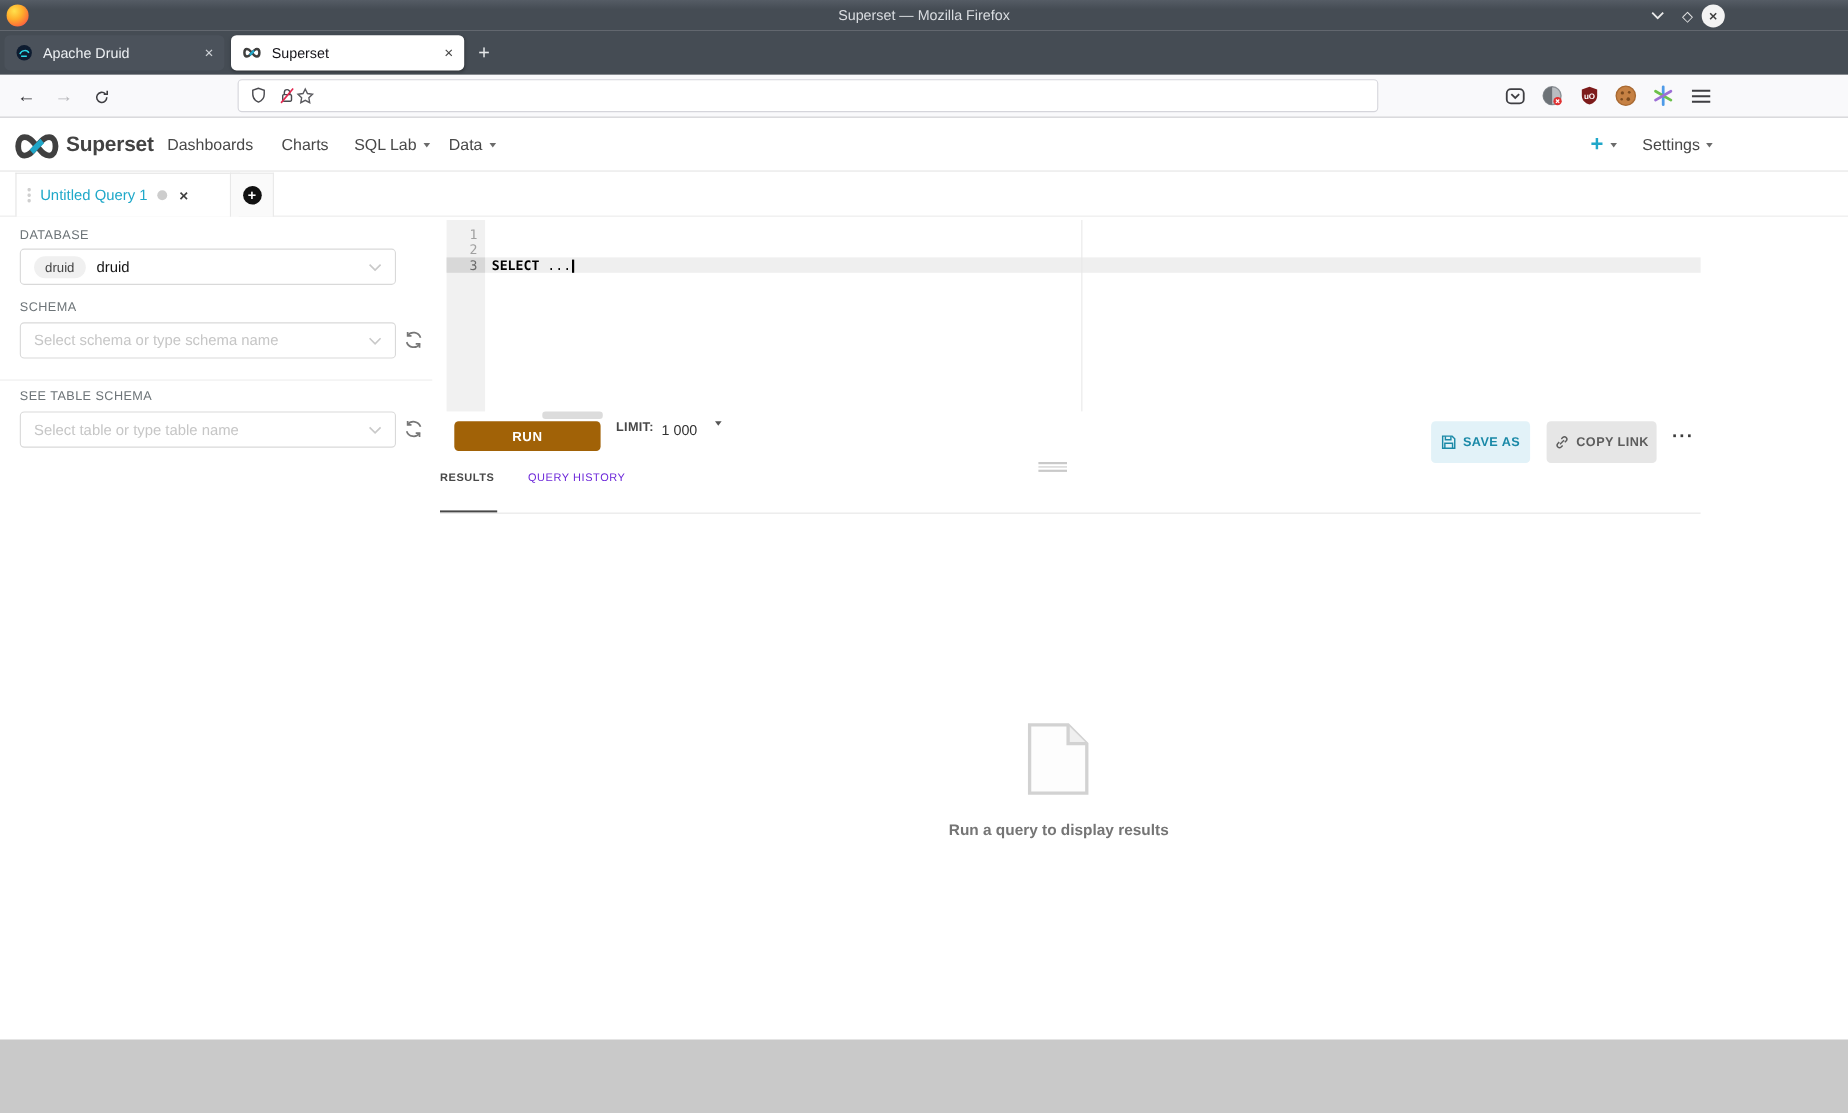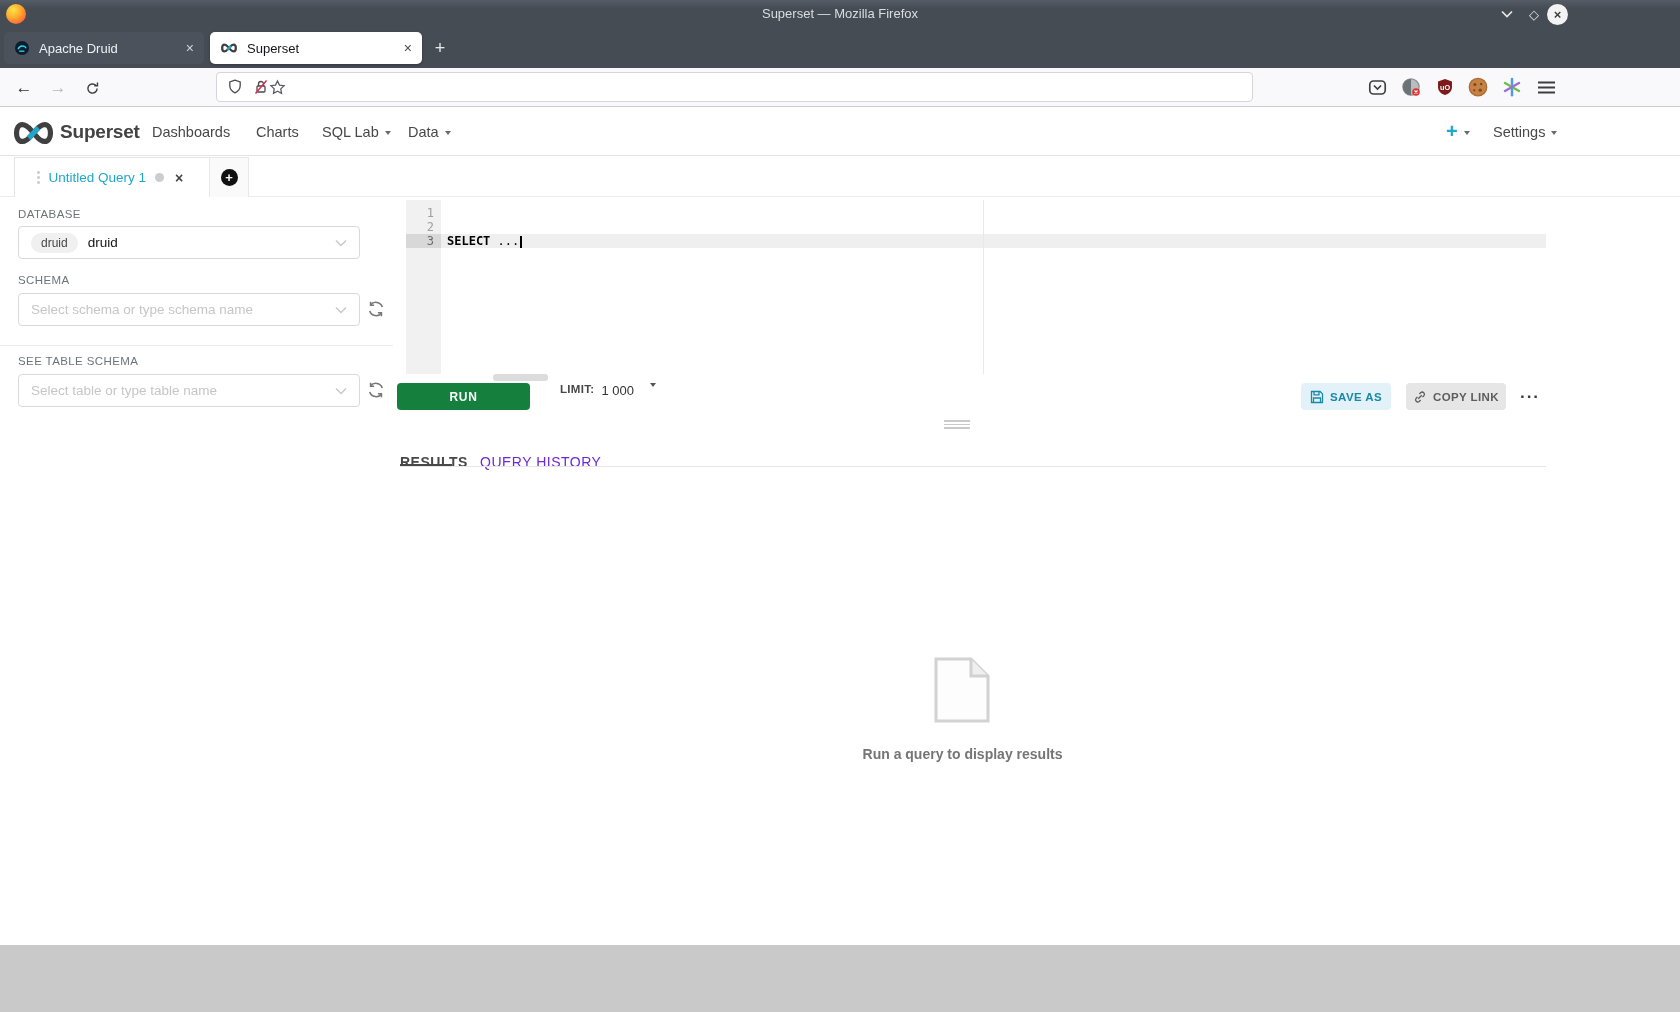--- a/index.html
+++ b/index.html
@@ -48,21 +48,21 @@
   .snavbar{left:0;top:108px;width:1680px;height:48px;background:#fff;border-bottom:1px solid #e4e4e4;box-sizing:border-box;}
   .brand{left:60px;top:108px;height:48px;line-height:48px;font-size:19px;font-weight:bold;color:#434343;letter-spacing:-.2px;}
   .snavitem{top:108px;height:48px;line-height:48px;font-size:14.5px;color:#484848;white-space:nowrap;}
   .caret{display:inline-block;width:0;height:0;border-left:3.5px solid transparent;border-right:3.5px solid transparent;
     border-top:4.5px solid #6b6b6b;margin-left:6px;vertical-align:middle;}
   .plusnav{left:1446px;top:108px;height:48px;line-height:46px;color:#20a7c9;font-size:20px;font-weight:bold;}
 
   
   .qtabrow-border{left:0;top:196px;width:1680px;height:1px;background:#ececec;}
   .qtab{left:14px;top:157px;width:204px;height:40px;background:#fff;border:1px solid #e4e4e4;border-bottom:none;
-    box-sizing:border-box;display:flex;align-items:center;padding:0 22px;text-align:center;}
+    box-sizing:border-box;display:flex;align-items:center;padding:0 10px;text-align:center;}
   .qtab .kebab{display:flex;flex-direction:column;gap:2.5px;margin-right:9px;}
   .qtab .kebab i{width:2.5px;height:2.5px;border-radius:50%;background:#cfcfcf;}
   .qtab .qlabel{color:#1fa8c9;font-size:13.5px;white-space:nowrap;}
   .qtab .statedot{width:9px;height:9px;border-radius:50%;background:#cdcdcd;margin-left:9px;}
   .qtab .qclose{color:#404040;font-size:14px;margin-left:11px;font-weight:bold;}
   .qaddtab{left:209px;top:157px;width:40px;height:40px;background:#fafafa;border:1px solid #e8e8e8;border-bottom:none;
     box-sizing:border-box;display:flex;align-items:center;justify-content:center;}
   .qaddtab .pluscircle{width:17px;height:17px;border-radius:50%;background:#111;color:#fff;font-size:13px;font-weight:bold;
     display:flex;align-items:center;justify-content:center;line-height:1;}
 
@@ -86,39 +86,39 @@
   .codeline{position:absolute;left:41px;height:14px;line-height:14px;font-size:12px;white-space:pre;}
   .linehl{position:absolute;left:35px;width:1105px;height:14px;background:#efefef;}
   .comment{color:#9a9a9a;font-style:italic;}
   .kw{font-weight:bold;color:#000;}
   .coderest{color:#000;}
   .cursorbar{display:inline-block;width:1.5px;height:12px;background:#000;vertical-align:middle;margin-left:1px;}
   .printmargin{position:absolute;left:577px;top:0;width:1px;height:174px;background:#e8e8e8;}
   .hthumb{left:493px;top:374px;width:55px;height:7px;background:#dcdcdc;border-radius:3px;}
 
   
-  .runbtn{left:397px;top:383px;width:133px;height:27px;background:#15803d;border-radius:4px;color:#fff;
+  .runbtn{left:413px;top:383px;width:133px;height:27px;background:#a16207;border-radius:4px;color:#fff;
     font-size:12px;font-weight:bold;letter-spacing:.6px;display:flex;align-items:center;justify-content:center;}
   .limitwrap{left:560px;top:383px;height:27px;display:flex;align-items:flex-start;}
   .limitlabel{font-size:11.5px;font-weight:bold;color:#484848;letter-spacing:.3px;}
   .limitval{font-size:13px;color:#333;margin-left:7px;}
   .limitcaret{margin-left:16px;border-top-color:#555;}
-  .pillbtn{top:383px;height:27px;border-radius:4px;display:flex;align-items:center;justify-content:center;
+  .pillbtn{top:383px;height:38px;border-radius:4px;display:flex;align-items:center;justify-content:center;
     font-size:11.5px;font-weight:bold;letter-spacing:.4px;gap:6px;text-align:right;}
   .savebtn{left:1301px;width:90px;background:#e2f2f8;color:#1a89a7;}
   .copybtn{left:1406px;width:100px;background:#e6e6e6;color:#5c5c5c;}
   .morebtn{left:1516px;top:383px;width:28px;height:27px;display:flex;align-items:center;justify-content:center;
     color:#3c3c3c;font-size:17px;font-weight:bold;letter-spacing:1px;}
 
   
   .draghandle{left:944px;top:420px;width:26px;display:flex;flex-direction:column;gap:2px;}
   .draghandle i{height:1.5px;background:#c9c9c9;}
 
   
-  .stab{top:452px;height:21px;line-height:21px;font-size:14px;letter-spacing:.5px;white-space:nowrap;}
+  .stab{top:424px;height:21px;line-height:21px;font-size:10px;letter-spacing:.5px;white-space:nowrap;}
   .stab-active{color:#484848;font-weight:bold;}
   .stab-idle{color:#6d28d9;}
   .stabunderline{left:400px;top:464px;width:52px;height:2px;background:#484848;}
   .stabborder{left:400px;top:466px;width:1146px;height:1px;background:#e6e6e6;}
   .emptyicon{left:933px;top:656px;}
   .emptytext{left:820px;top:746px;width:285px;text-align:center;color:#757575;font-size:14px;font-weight:bold;}
 
   .bottomband{left:0;top:945px;width:1680px;height:67px;background:#c9c9c9;}
 </style>
 </head>

